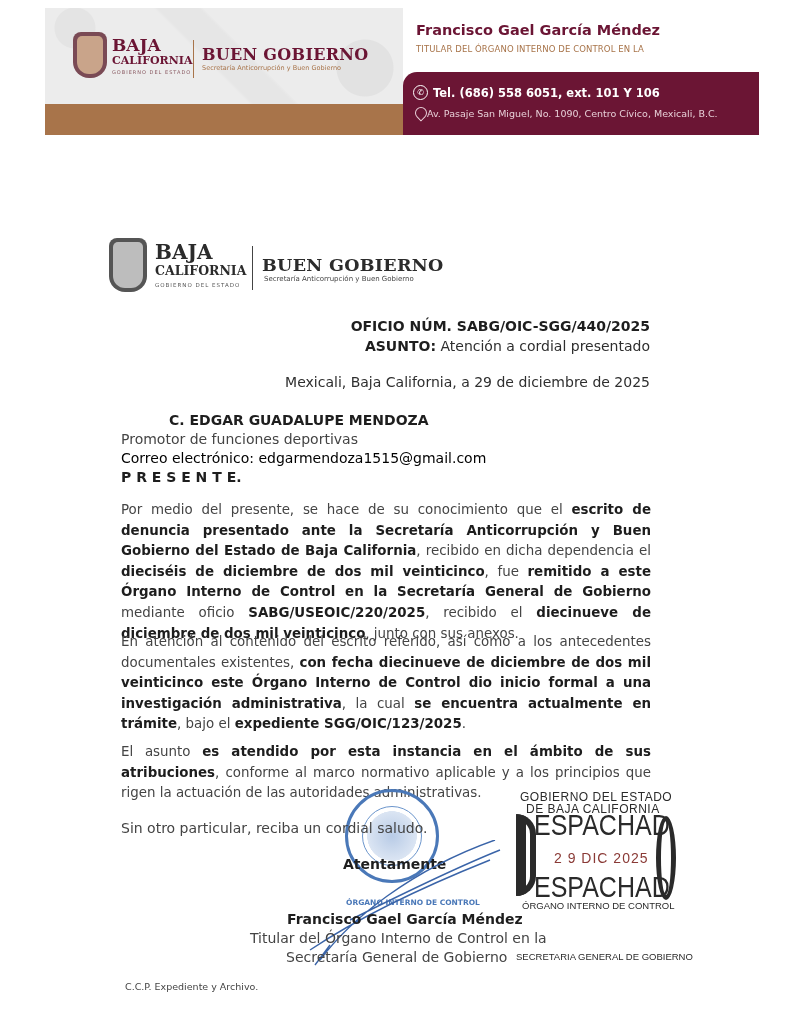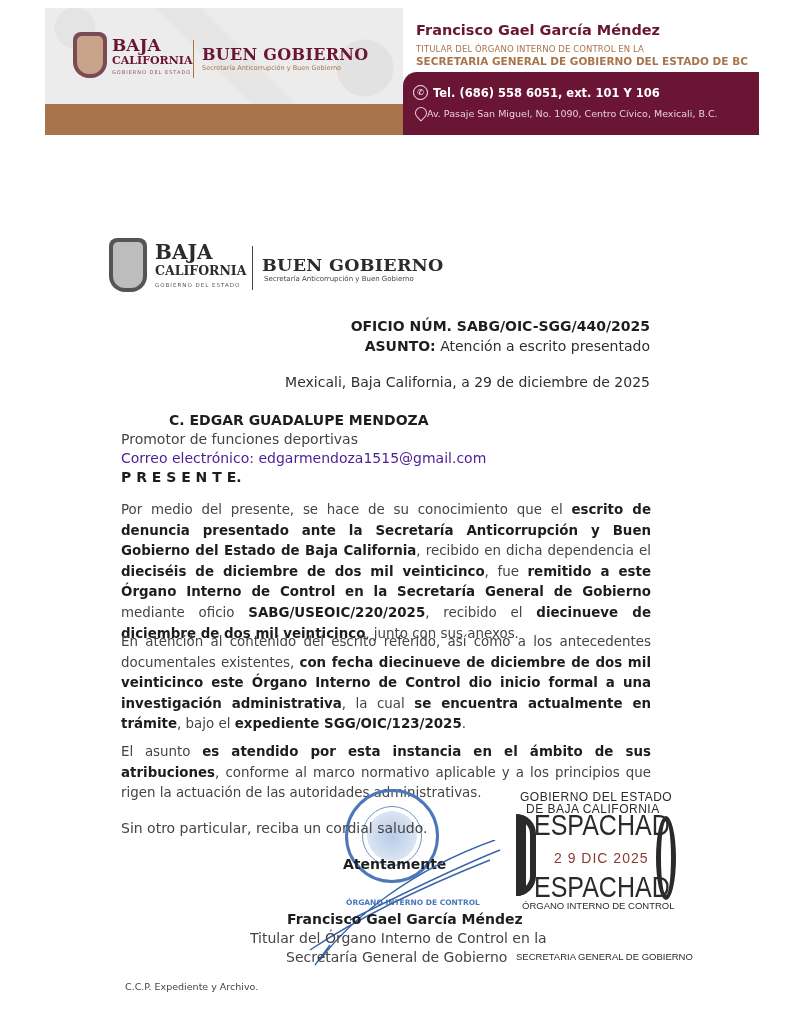--- a/index.html
+++ b/index.html
@@ -60,21 +60,20 @@
   <div class="bc-baja" style="left:67px; top:27px; font-size:17px; color:#6b1534;">BAJA</div>
   <div class="bc-cal" style="left:67px; top:46px; font-size:11px; color:#6b1534;">CALIFORNIA</div>
   <div class="bc-gob" style="left:67px; top:61px; font-size:5px; color:#8a5a62;">GOBIERNO DEL ESTADO</div>
   <div class="sep" style="left:148px; top:32px; height:38px; background:#a8744a;"></div>
   <div class="bg-title" style="left:157px; top:37px; font-size:16px; color:#6b1534;">BUEN GOBIERNO</div>
   <div class="bg-sub" style="left:157px; top:56px; font-size:6.5px; color:#a8744a;">Secretaría Anticorrupción y Buen Gobierno</div>
 
   <div class="lh-right">
     <div class="lh-name">Francisco Gael García Méndez</div>
     <div class="lh-t1">TITULAR DEL ÓRGANO INTERNO DE CONTROL EN LA</div>
-    <div class="lh-t2">SECRETARIA GENERAL DE GOBIERNO DEL ESTADO DE BC</div>
     <div class="lh-right-band"></div>
     <div class="lh-tel">
       <span class="ic-phone">✆</span>
       <span>Tel. (686) 558 6051, ext. 101 Y 106</span>
     </div>
     <div class="lh-addr">
       <span class="ic-pin"></span>
       <span>Av. Pasaje San Miguel, No. 1090, Centro Cívico, Mexicali, B.C.</span>
     </div>
   </div>
@@ -88,27 +87,27 @@
   <div class="bc-cal" style="left:155px; top:263px; font-size:12.5px; color:#2b2b2b;">CALIFORNIA</div>
   <div class="bc-gob" style="left:155px; top:282px; font-size:5.5px; color:#555;">GOBIERNO DEL ESTADO</div>
   <div class="sep" style="left:252px; top:246px; height:44px; background:#444;"></div>
   <div class="bg-title" style="left:262px; top:255px; font-size:17.5px; color:#2b2b2b;">BUEN GOBIERNO</div>
   <div class="bg-sub" style="left:264px; top:275px; font-size:7px; color:#444;">Secretaría Anticorrupción y Buen Gobierno</div>
 </div>
 
 <div class="txt right" style="right:155px; top:316px; font-weight:bold; color:#1e1e1e;">OFICIO NÚM. SABG/OIC-SGG/440/2025</div>
 <div class="txt right" style="right:155px; top:336px;">
   <b>ASUNTO:</b>
-  <span>Atención a escrito presentado</span>
+  <span>Atención a cordial presentado</span>
 </div>
 <div class="txt right" style="right:155px; top:372px;">Mexicali, Baja California, a 29 de diciembre de 2025</div>
 
 <div class="txt" style="left:121px; top:410px; font-weight:bold; color:#1e1e1e;margin-left:48px;">C. EDGAR GUADALUPE MENDOZA</div>
 <div class="txt" style="left:121px; top:429px; color:#444;">Promotor de funciones deportivas</div>
-<div class="txt" style="left:121px; top:448px; color:#4c1d95;">Correo electrónico: edgarmendoza1515@gmail.com</div>
+<div class="txt" style="left:121px; top:448px; color:#000000;">Correo electrónico: edgarmendoza1515@gmail.com</div>
 <div class="txt" style="left:121px; top:467px; font-weight:bold; color:#1e1e1e;">P R E S E N T E.</div>
 
 <div class="para" style="top:500px;"><span>Por medio del presente, se hace de su conocimiento que el </span><b>escrito de denuncia presentado ante la Secretaría Anticorrupción y Buen Gobierno del Estado de Baja California</b><span>, recibido en dicha dependencia el </span><b>dieciséis de diciembre de dos mil veinticinco</b><span>, fue </span><b>remitido a este Órgano Interno de Control en la Secretaría General de Gobierno</b><span> mediante oficio </span><b>SABG/USEOIC/220/2025</b><span>, recibido el </span><b>diecinueve de diciembre de dos mil veinticinco</b><span>, junto con sus anexos.</span></div>
 <div class="para" style="top:632px;"><span>En atención al contenido del escrito referido, así como a los antecedentes documentales existentes, </span><b>con fecha diecinueve de diciembre de dos mil veinticinco este Órgano Interno de Control dio inicio formal a una investigación administrativa</b><span>, la cual </span><b>se encuentra actualmente en trámite</b><span>, bajo el </span><b>expediente SGG/OIC/123/2025</b><span>.</span></div>
 <div class="para" style="top:742px;"><span>El asunto </span><b>es atendido por esta instancia en el ámbito de sus atribuciones</b><span>, conforme al marco normativo aplicable y a los principios que rigen la actuación de las autoridades administrativas.</span></div>
 
 <div class="seal">
   <div class="seal-inner"></div>
 </div>
 <div class="seal-text" style="left:346px; top:898px; font-size:7.5px;">ÓRGANO INTERNO DE CONTROL</div>

